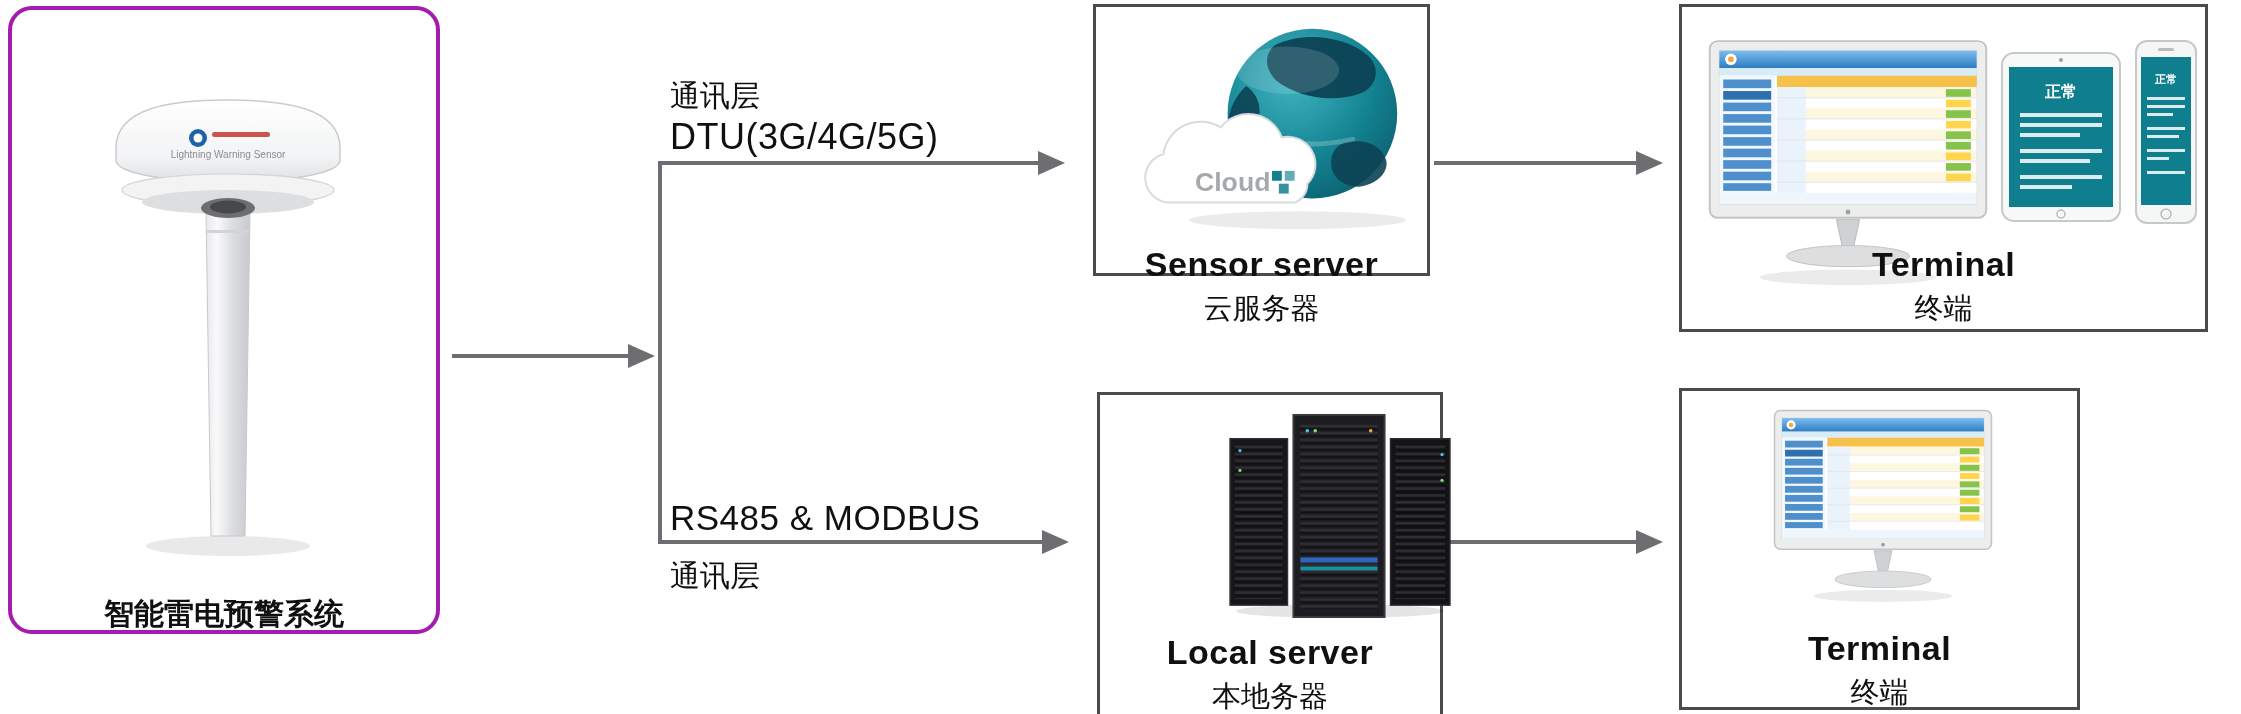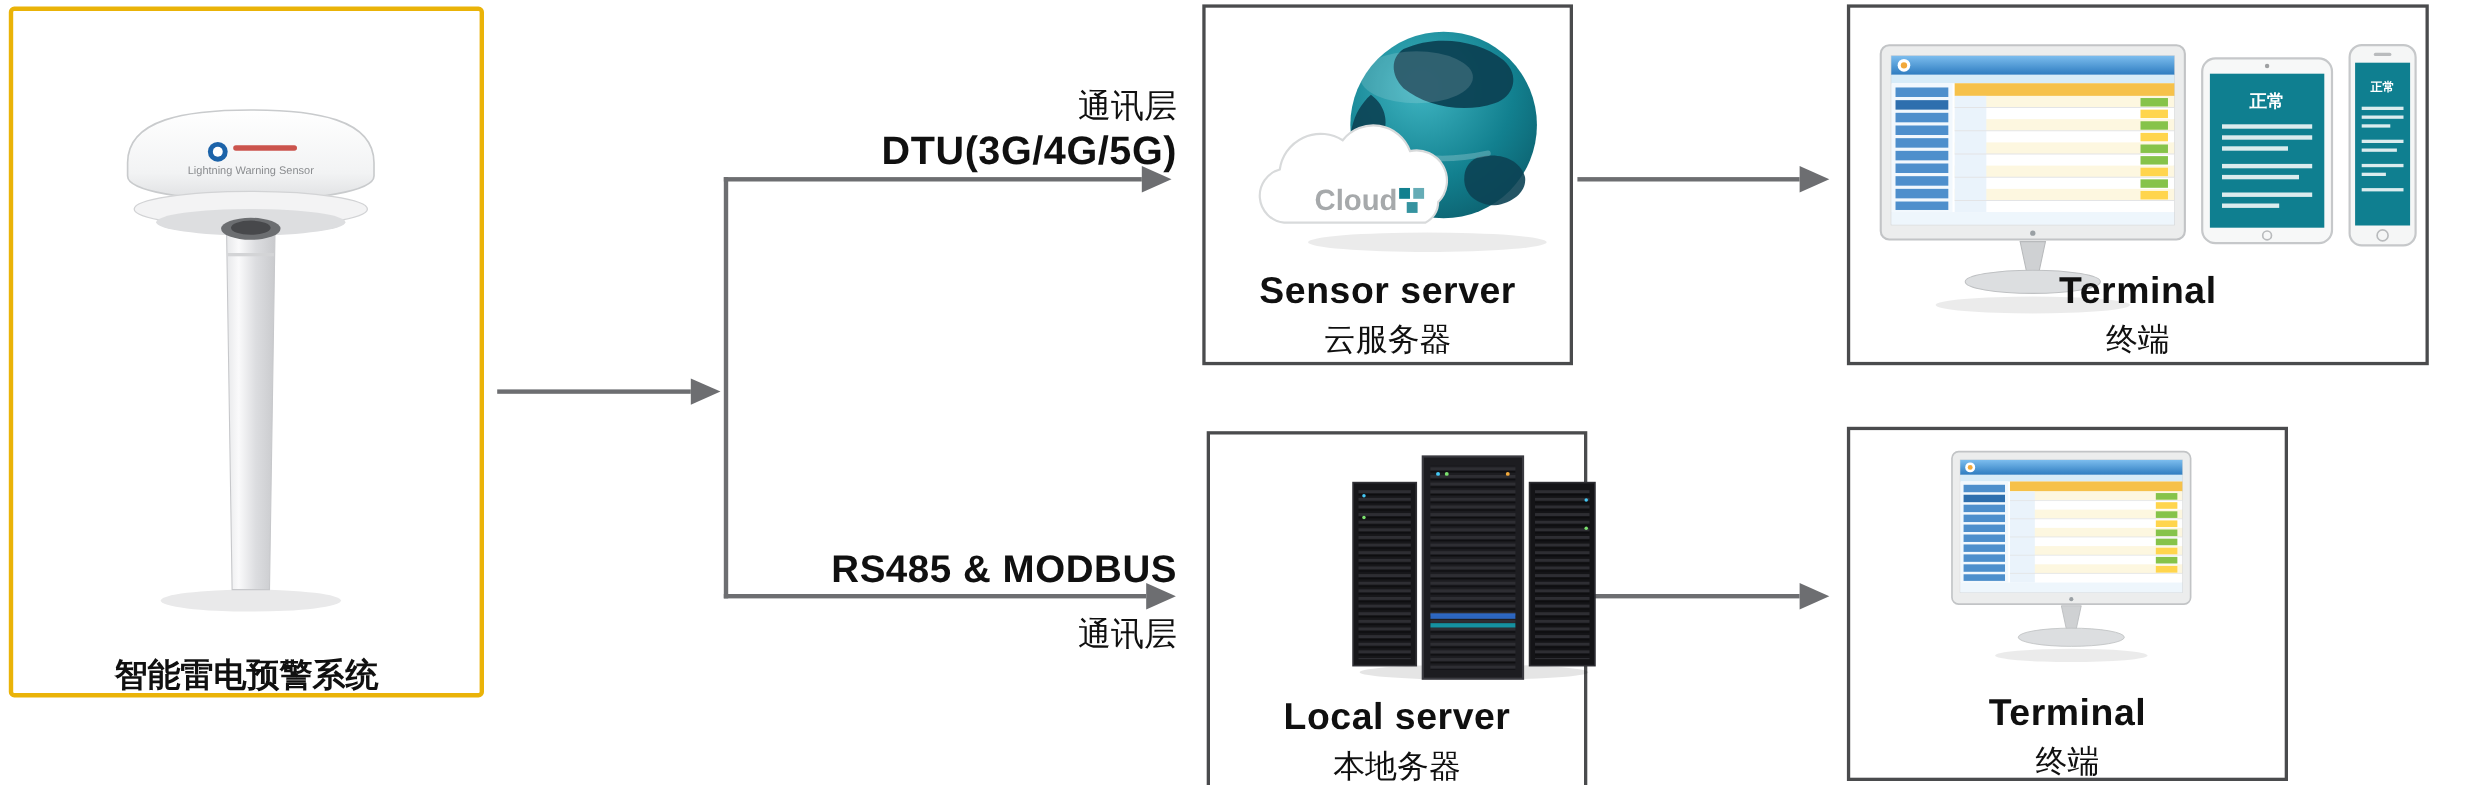--- a/index.html
+++ b/index.html
@@ -2,37 +2,37 @@
 <html><head>
 <meta charset="utf-8">
 <style>
   *{margin:0;padding:0;box-sizing:border-box}
   html,body{background:#ffffff}
   .canvas{
     position:relative;width:2241px;height:714px;background:#fff;
     font-family:"Liberation Sans","DejaVu Sans",sans-serif;color:#151515;overflow:hidden;
   }
   .device-box{position:absolute;left:8px;top:6px;width:432px;height:628px;
-    border:4px solid #eab308;border-radius:5px;background:#fff}
+    border:4px solid #a21caf;border-radius:24px;background:#fff}
   .node-box{position:absolute;border:3px solid #4a4b4d;background:#fff;overflow:visible}
-  .box-cloud{left:1093px;top:4px;width:337px;height:328px}
+  .box-cloud{left:1093px;top:4px;width:337px;height:272px}
   .box-terminal-top{left:1679px;top:4px;width:529px;height:328px}
   .box-local{left:1097px;top:392px;width:346px;height:411px}
   .box-terminal-bottom{left:1679px;top:388px;width:401px;height:322px}
   .line{position:absolute;background:#6d6e71}
   .arrowhead{position:absolute;width:0;height:0;
     border-top:12px solid transparent;border-bottom:12px solid transparent;
     border-left:27px solid #6d6e71}
   .node-title{position:absolute;left:0;top:238px;width:100%;text-align:center;
     font-weight:700;font-size:34px;color:#101010;letter-spacing:.5px}
   .node-subtitle{position:absolute;left:0;top:282px;width:100%;text-align:center;
     font-size:29px;color:#101010}
-  .link-label{position:absolute;left:670px;width:400px;text-align:right;color:#101010}
+  .link-label{position:absolute;left:670px;width:400px;text-align:left;color:#101010}
   .ll-regular{font-size:30px}
-  .ll-bold{font-weight:700;font-size:36px;letter-spacing:.5px}
+  .ll-bold{font-weight:400;font-size:36px;letter-spacing:.5px}
   .device-label{position:absolute;left:0;top:584px;width:100%;text-align:center;
     font-size:30px;font-weight:600;color:#101010}
   .illus{position:absolute}
 </style>
 </head>
 <body>
 
 <div class="canvas">
 
   <svg width="0" height="0" style="position:absolute" aria-hidden="true">

